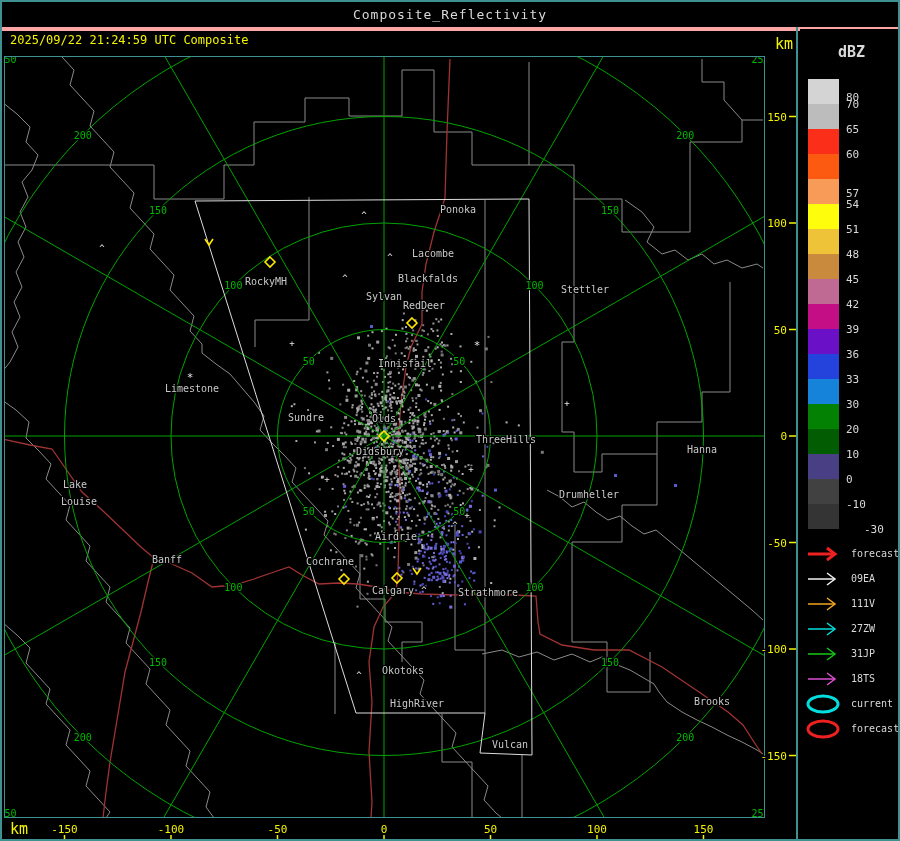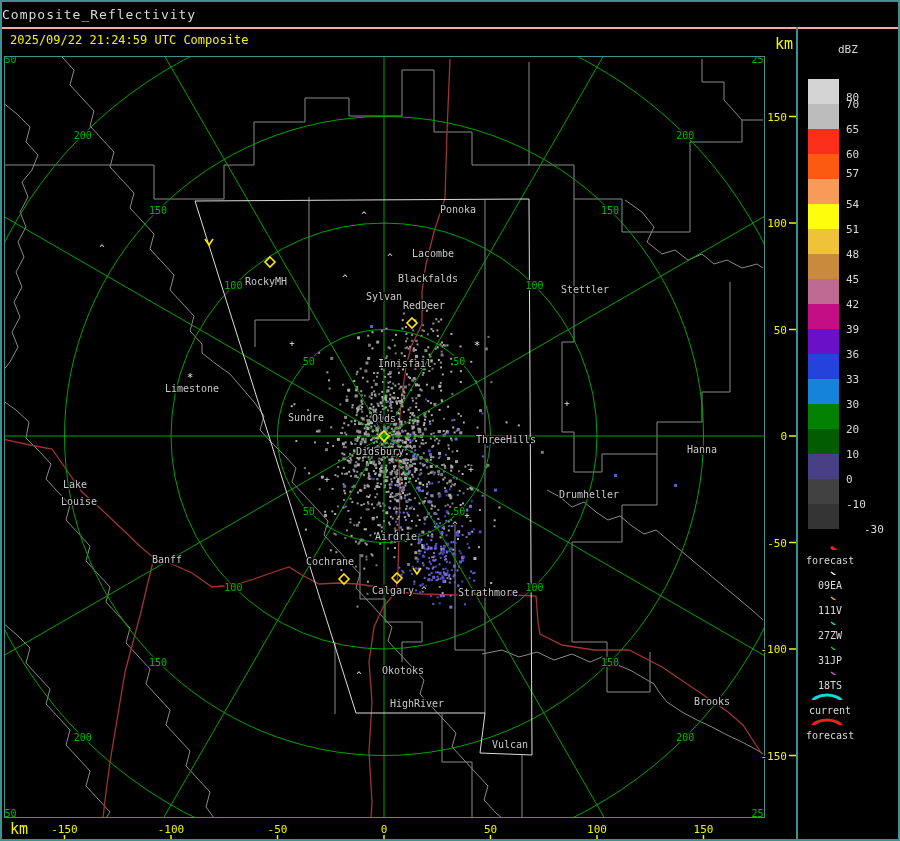--- a/index.html
+++ b/index.html
@@ -1,30 +1,30 @@
 <!DOCTYPE html>
 <html><head>
 <meta charset="utf-8">
 <style>
   html,body{margin:0;padding:0;background:#000;}
   .app{position:relative;width:900px;height:841px;background:#000;box-sizing:border-box;
        border:2px solid #3f9090;overflow:hidden;font-family:"DejaVu Sans Mono",monospace;}
-  .titlebar{position:absolute;left:0;top:0;width:100%;height:25px;border-bottom:2px solid #fca5a5;
-            text-align:left;color:#d9d9d9;font-size:13px;line-height:25px;letter-spacing:1px;}
+  .titlebar{position:absolute;left:0;top:0;width:100%;height:25px;border-bottom:4px solid #fca5a5;
+            text-align:center;color:#d9d9d9;font-size:13px;line-height:25px;letter-spacing:1px;}
   .timestamp{position:absolute;left:8px;top:31px;color:#f4f400;font-size:12px;white-space:pre;}
   .km-top-right{position:absolute;left:773px;top:33px;color:#f4f400;font-size:15px;}
   .divider-v{position:absolute;left:794px;top:25px;width:2px;height:814px;background:#3f9090;}
   svg#map{position:absolute;left:0;top:0;}
   svg text{font-family:"DejaVu Sans Mono",monospace;}
   .panel{position:absolute;left:798px;top:27px;width:100px;height:812px;background:#000;}
-  .dbz{position:absolute;left:38px;top:14px;color:#d9d9d9;font-size:11px;}
+  .dbz{position:absolute;left:38px;top:14px;color:#d9d9d9;font-size:15px;font-weight:bold;}
   .cb-swatch{position:absolute;left:8px;width:31px;height:25px;}
   .cb-label{position:absolute;left:46px;transform:translateY(-50%);color:#d9d9d9;font-size:11px;}
   .legend{position:absolute;left:6px;top:512px;}
-  .legend-row{display:flex;align-items:center;height:25px;gap:5px;flex-direction:column;}
+  .legend-row{display:flex;align-items:center;height:25px;gap:5px;}
   .legend-label{color:#d9d9d9;font-size:10px;white-space:pre;}
 </style>
 </head>
 <body>
 
 <div class="app">
   <div class="titlebar">
     <span>Composite_Reflectivity</span>
   </div>
   <span class="timestamp">2025/09/22 21:24:59 UTC Composite</span>
@@ -1588,21 +1588,21 @@
     <div id="colorbar">
         <div class="cb-swatch" style="top: 50px; background: rgb(212, 212, 212);"></div>
         <div class="cb-label" style="top: 50px; margin-top: 18px;">80</div>
         <div class="cb-swatch" style="top: 75px; background: rgb(188, 188, 188);"></div>
         <div class="cb-label" style="top: 75px;">70</div>
         <div class="cb-swatch" style="top: 100px; background: rgb(251, 46, 25);"></div>
         <div class="cb-label" style="top: 100px;">65</div>
         <div class="cb-swatch" style="top: 125px; background: rgb(251, 90, 16);"></div>
         <div class="cb-label" style="top: 125px;">60</div>
         <div class="cb-swatch" style="top: 150px; background: rgb(249, 155, 88);"></div>
-        <div class="cb-label" style="top: 144px;">57</div>
+        <div class="cb-label" style="top: 164px;">57</div>
         <div class="cb-swatch" style="top: 175px; background: rgb(253, 253, 12);"></div>
         <div class="cb-label" style="top: 175px;">54</div>
         <div class="cb-swatch" style="top: 200px; background: rgb(238, 195, 55);"></div>
         <div class="cb-label" style="top: 200px;">51</div>
         <div class="cb-swatch" style="top: 225px; background: rgb(201, 138, 61);"></div>
         <div class="cb-label" style="top: 225px;">48</div>
         <div class="cb-swatch" style="top: 250px; background: rgb(191, 106, 146);"></div>
         <div class="cb-label" style="top: 250px;">45</div>
         <div class="cb-swatch" style="top: 275px; background: rgb(196, 14, 134);"></div>
         <div class="cb-label" style="top: 275px; text-align: right;">42</div>

